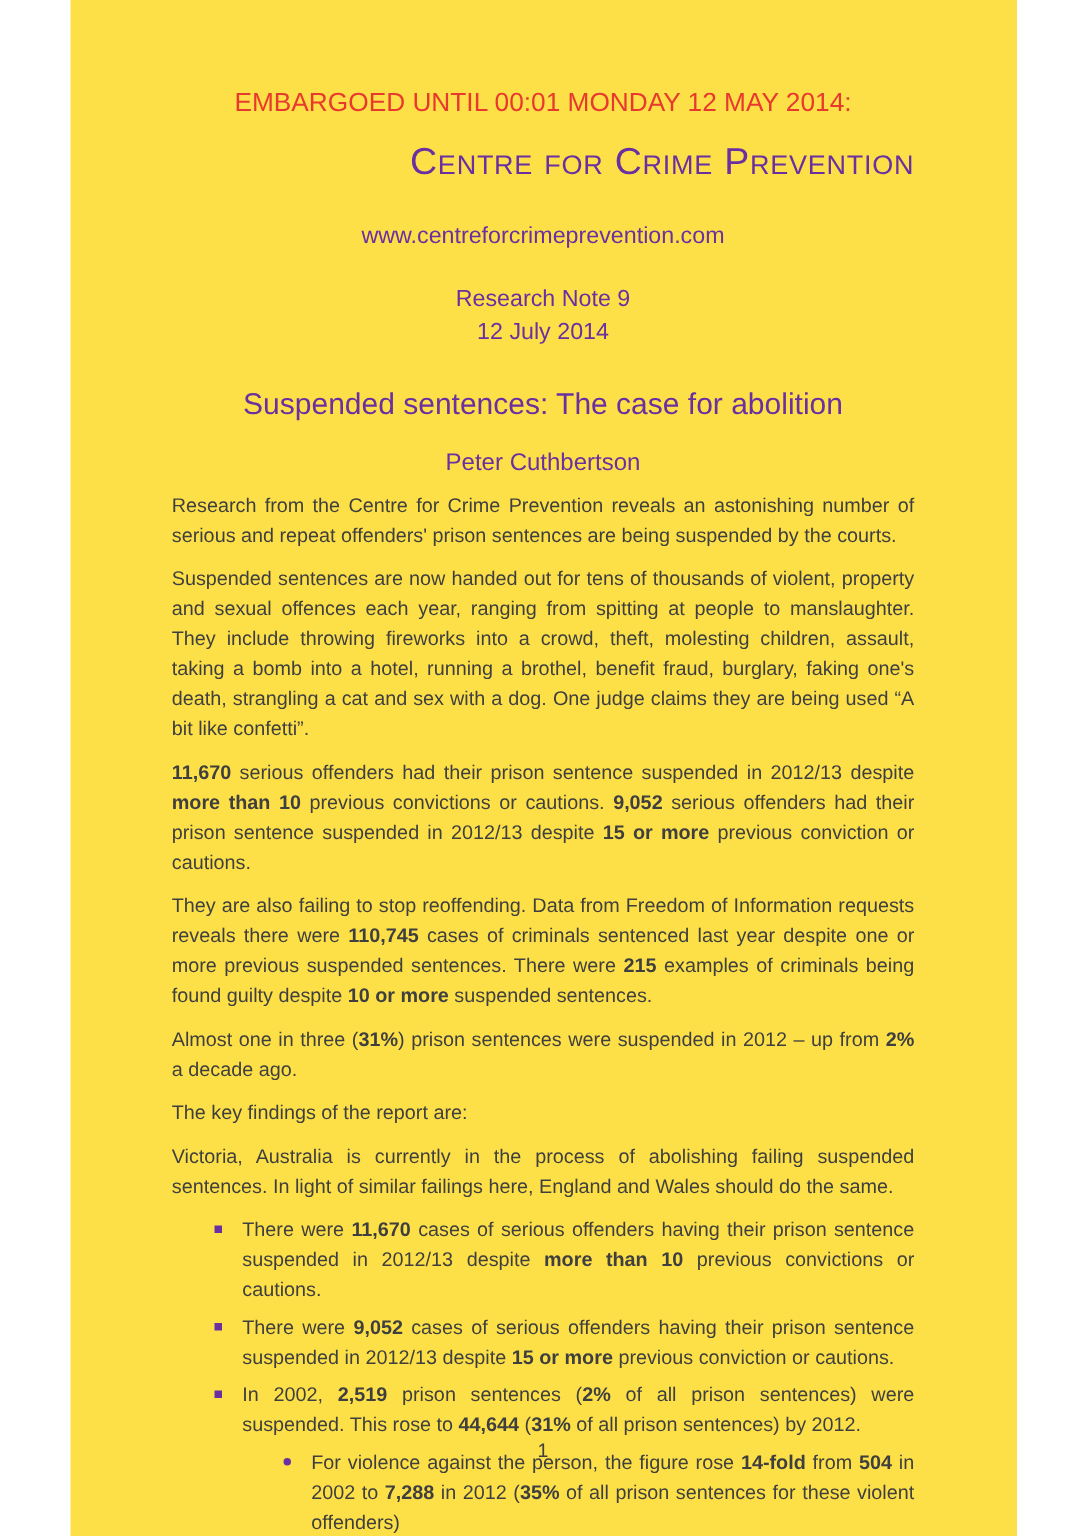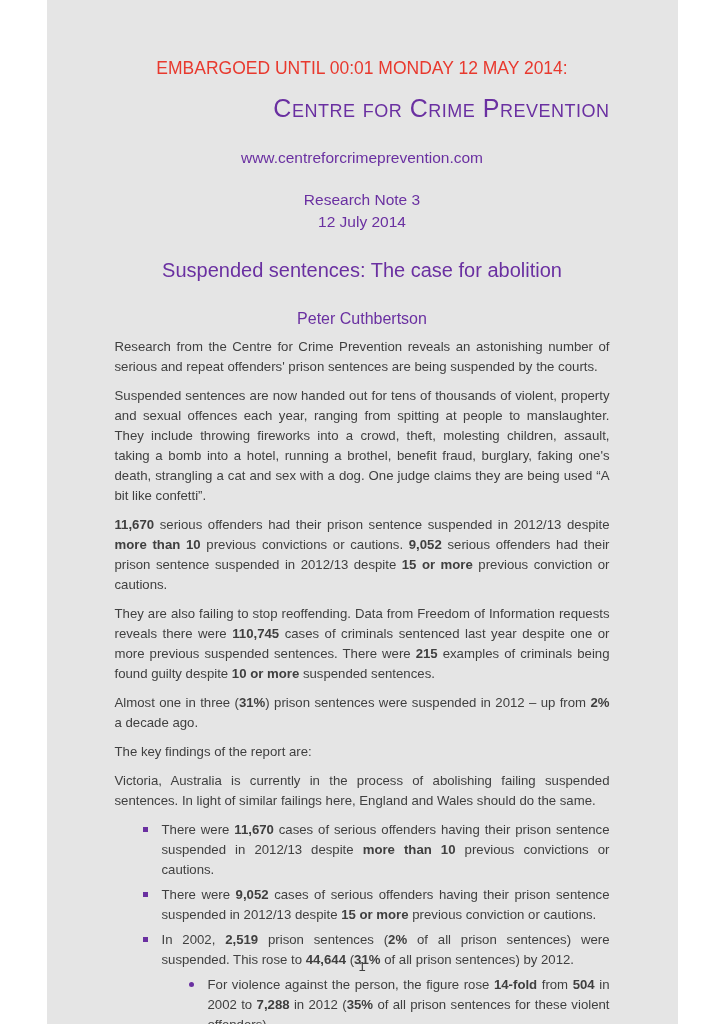--- a/index.html
+++ b/index.html
@@ -1,20 +1,20 @@
 <!DOCTYPE html>
 <html><head>
 <meta charset="utf-8">
 <style>
   html, body { margin:0; padding:0; background:#ffffff; }
   .page {
     position:relative;
     width:631px; height:1024px;
     margin:0 auto;
-    background:#e5e5e5;
+    background:#fde047;
     box-sizing:border-box;
     padding:58px 68px 0 68px;
     overflow:hidden;
     font-family:"Liberation Sans", sans-serif;
   }
   .embargo {
     color:#e8392e;
     font-size:17.5px; line-height:20px;
     text-align:center;
     white-space:nowrap;
@@ -41,21 +41,21 @@
     font-size:15.5px; line-height:22px;
   }
   .doc-title {
     margin:24px 0 0 0;
     text-align:center;
     color:#6a30a1;
     font-size:20px; line-height:26px;
     font-weight:400;
   }
   .author {
-    margin-top:26px;
+    margin-top:16px;
     text-align:center;
     color:#6a30a1;
     font-size:16px; line-height:20px;
   }
   .body-content {
     margin-top:8px;
     color:#3f3f3f;
     font-size:13.2px; line-height:20px;
   }
   .para { margin:0 0 9px 0; text-align:justify; }
@@ -75,21 +75,21 @@
   }
 </style>
 </head>
 <body>
 
 <div class="page">
   <div class="embargo">EMBARGOED UNTIL 00:01 MONDAY 12 MAY 2014:</div>
   <h1 class="org-title">Centre for Crime Prevention</h1>
   <div class="website">www.centreforcrimeprevention.com</div>
   <div class="meta">
-    <div>Research Note 3</div>
+    <div>Research Note 9</div>
     <div>12 July 2014</div>
   </div>
   <h2 class="doc-title">Suspended sentences: The case for abolition</h2>
   <div class="author">Peter Cuthbertson</div>
   <div class="body-content" id="body-content">
       <p class="para"><span>Research from the Centre for Crime Prevention reveals an astonishing number of serious and repeat offenders' prison sentences are being suspended by the courts.</span></p>
       <p class="para"><span>Suspended sentences are now handed out for tens of thousands of violent, property and sexual offences each year, ranging from spitting at people to manslaughter. They include throwing fireworks into a crowd, theft, molesting children, assault, taking a bomb into a hotel, running a brothel, benefit fraud, burglary, faking one's death, strangling a cat and sex with a dog. One judge claims they are being used “A bit like confetti”.</span></p>
       <p class="para"><strong>11,670</strong><span> serious offenders had their prison sentence suspended in 2012/13 despite </span><strong>more than 10</strong><span> previous convictions or cautions. </span><strong>9,052</strong><span> serious offenders had their prison sentence suspended in 2012/13 despite </span><strong>15 or more</strong><span> previous conviction or cautions.</span></p>
       <p class="para"><span>They are also failing to stop reoffending. Data from Freedom of Information requests reveals there were </span><strong>110,745</strong><span> cases of criminals sentenced last year despite one or more previous suspended sentences. There were </span><strong>215</strong><span> examples of criminals being found guilty despite </span><strong>10 or more</strong><span> suspended sentences.</span></p>
       <p class="para"><span>Almost one in three (</span><strong>31%</strong><span>) prison sentences were suspended in 2012 – up from </span><strong>2%</strong><span> a decade ago.</span></p>

